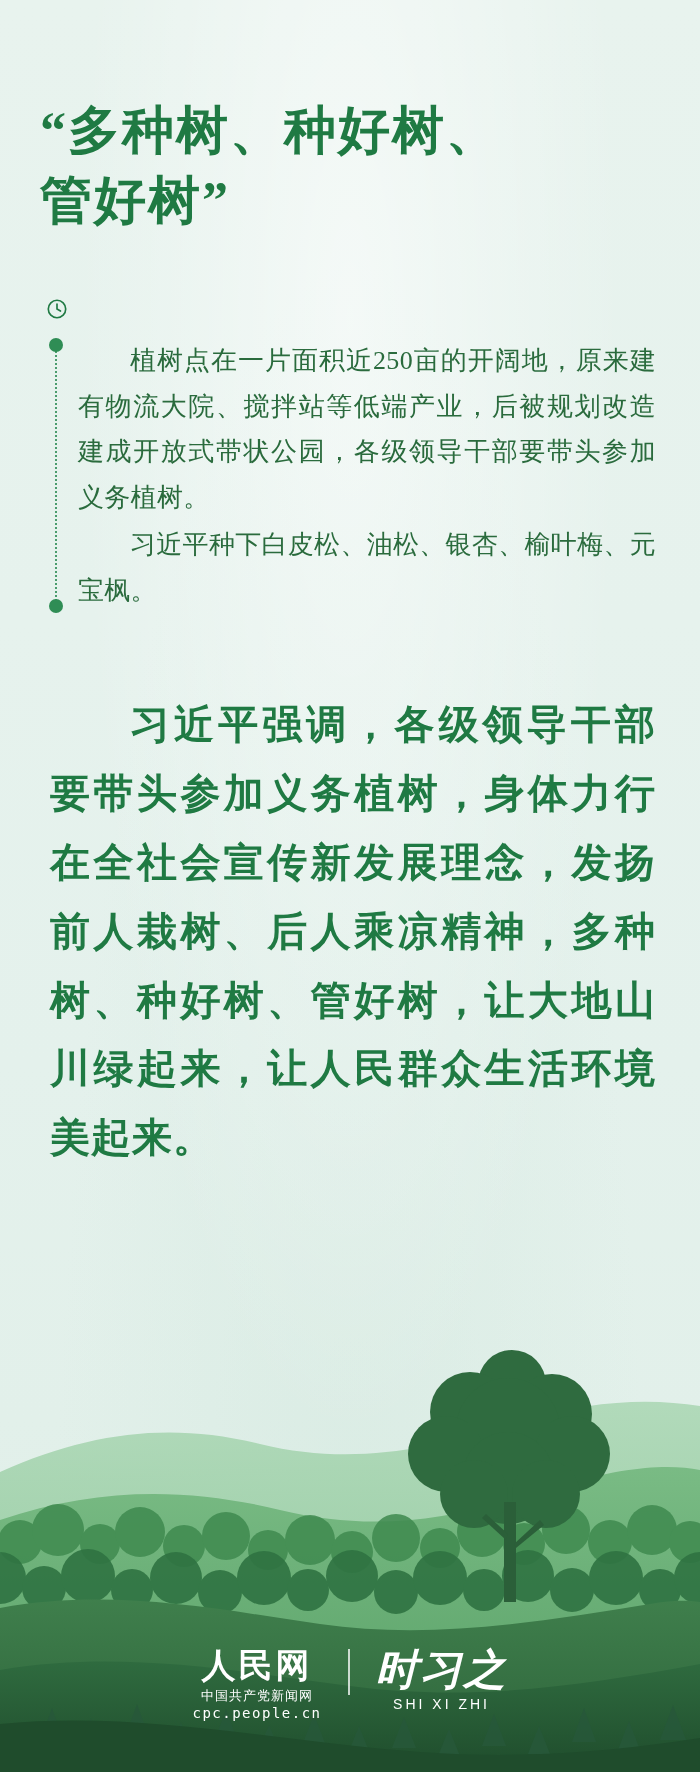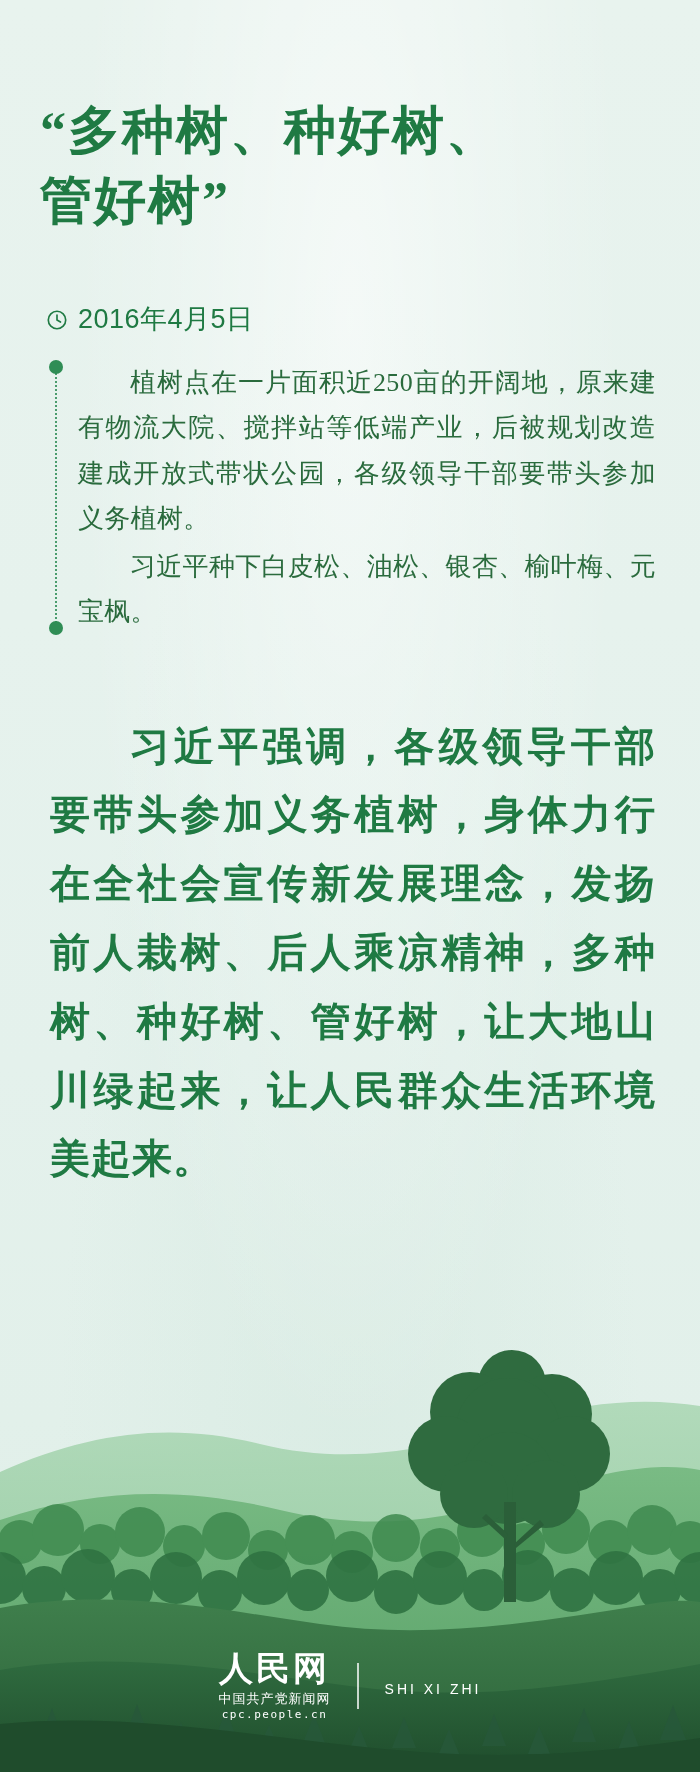--- a/index.html
+++ b/index.html
@@ -143,21 +143,21 @@
   }
 
   
   .footer {
     position: absolute;
     left: 0;
     right: 0;
     bottom: 52px;
     z-index: 4;
     display: flex;
-    align-items: center;
+    align-items: flex-start;
     justify-content: center;
     gap: 26px;
   }
   .logo-people {
     text-align: center;
     color: #ffffff;
     line-height: 1;
   }
   .logo-people .cn {
     font-family: "Liberation Serif", "DejaVu Serif", serif;
@@ -169,21 +169,21 @@
   .logo-people .sub {
     display: block;
     font-family: "Liberation Sans", sans-serif;
     font-size: 13px;
     letter-spacing: 1px;
     margin-top: 6px;
   }
   .logo-people .url {
     display: block;
     font-family: "DejaVu Sans Mono", monospace;
-    font-size: 11px;
+    font-size: 14px;
     letter-spacing: 1.5px;
     margin-top: 4px;
   }
   .logo-divider {
     width: 2px;
     height: 46px;
     background: rgba(255,255,255,0.75);
   }
   .logo-shixi {
     text-align: center;
@@ -219,21 +219,20 @@
     </h1>
 
     <div class="meta">
       <div class="meta-row">
         <span class="meta-icon">
           <svg viewBox="0 0 24 24" width="22" height="22" aria-hidden="true">
             <circle cx="12" cy="12" r="9.5" fill="none" stroke="#1f7a43" stroke-width="1.8"></circle>
             <path d="M12 6.5 V12 L15.8 14.2" fill="none" stroke="#1f7a43" stroke-width="1.8" stroke-linecap="round"></path>
           </svg>
         </span>
-        <span>2016年4月5日</span>
       </div>
     </div>
 
     <div class="timeline">
       <div class="timeline-rail"></div>
       <div class="timeline-dot top"></div>
       <div class="timeline-dot bottom"></div>
       <div class="timeline-body">
         <p>植树点在一片面积近250亩的开阔地，原来建有物流大院、搅拌站等低端产业，后被规划改造建成开放式带状公园，各级领导干部要带头参加义务植树。</p>
         <p>习近平种下白皮松、油松、银杏、榆叶梅、元宝枫。</p>
@@ -352,17 +351,18 @@
   </div>
 
   <div class="footer">
     <div class="logo-people">
       <span class="cn">人民网</span>
       <span class="sub">中国共产党新闻网</span>
       <span class="url">cpc.people.cn</span>
     </div>
     <div class="logo-divider"></div>
     <div class="logo-shixi">
+      <span class="cn">时习之</span>
       <span class="py">SHI XI ZHI</span>
     </div>
   </div>
 
 </div>
 
 </body></html>

